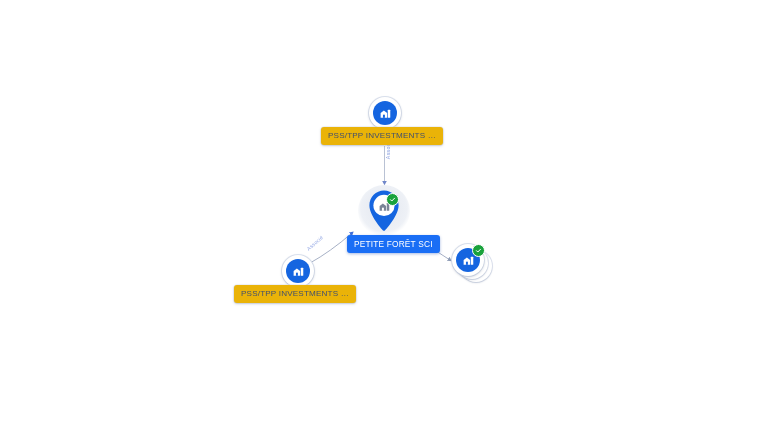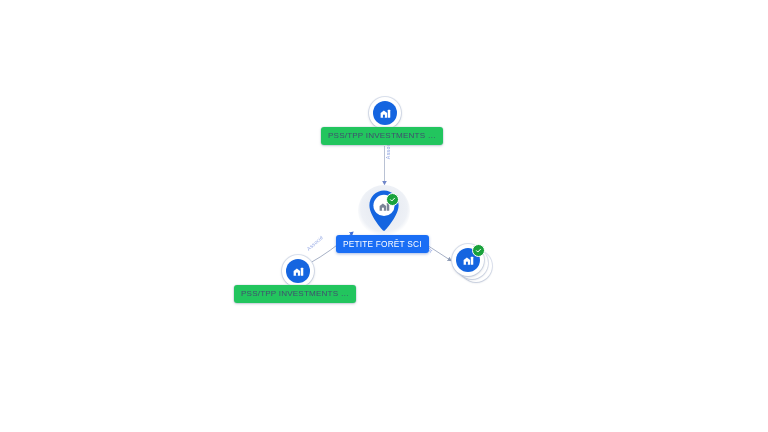--- a/index.html
+++ b/index.html
@@ -87,21 +87,21 @@
   .pin-svg{position:absolute;left:9px;top:4px;width:34px;height:44px;}
   .pin-icon{
     position:absolute;left:18px;top:13px;width:16px;height:16px;
     display:flex;align-items:center;justify-content:center;
   }
   .pin-icon svg{width:13px;height:13px;display:block;}
 
   
   .label-box{
     position:absolute;
-    background:#22c55e;
+    background:#eab308;
     border-radius:3px;
     box-shadow:0 1px 2.5px rgba(40,60,100,.25),0 0 0 .6px rgba(228,232,240,.9);
     color:#414f6e;
     font-size:8.1px;
     letter-spacing:.18px;
     line-height:1;
     padding:5px 7px 5px 7px;
     white-space:nowrap;
   }
   .label-box.selected{
@@ -176,21 +176,21 @@
         <rect x="7.3" y="14.2" width="3.6" height="5.8" fill="#ffffff"></rect>
       </svg>
     </span>
 
     <span class="badge-check" style="left:28px;top:8px;">
       <svg viewBox="0 0 24 24" fill="none">
         <path d="M5 12.6l4.6 4.6L19 7.6" stroke="#ffffff" stroke-width="3.4" stroke-linecap="round" stroke-linejoin="round"></path>
       </svg>
     </span>
   </div>
-  <div class="label-box selected" style="left:336px;top:235px;">PETITE FORÊT SCI</div>
+  <div class="label-box selected" style="left:347px;top:235px;">PETITE FORÊT SCI</div>
 
   <div class="node" style="left:282px;top:255px;width:32px;height:32px;">
     <div class="circle-node">
       <span class="disc">
         <svg viewBox="0 0 24 24" fill="none">
           <path d="M3 20V11.2L9 6.4l6 4.8V20z" fill="#ffffff"></path>
           <rect x="16.2" y="5.2" width="4.6" height="14.8" rx="1" fill="#ffffff"></rect>
           <rect x="7.3" y="14.2" width="3.6" height="5.8" fill="#1565e0"></rect>
         </svg>
       </span>

